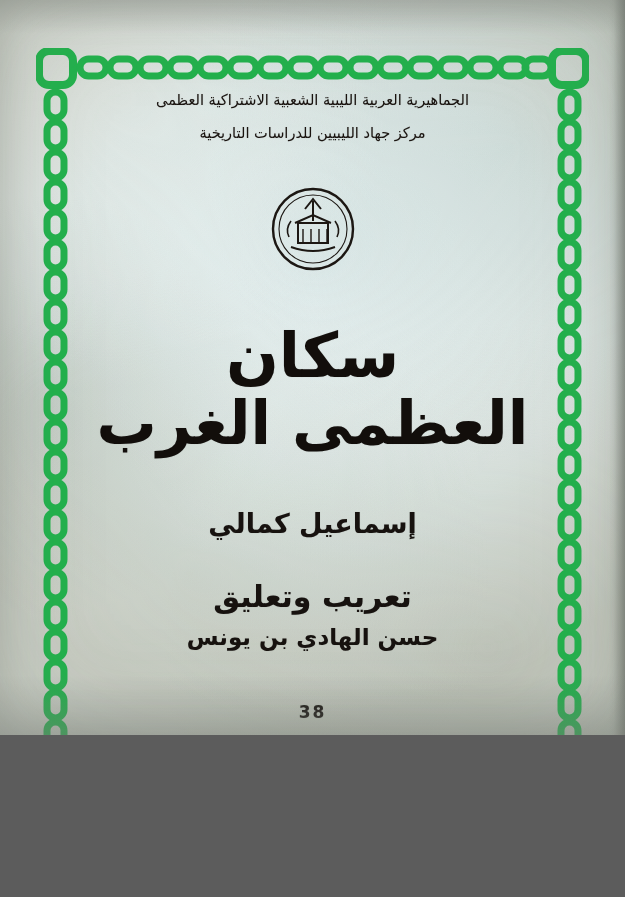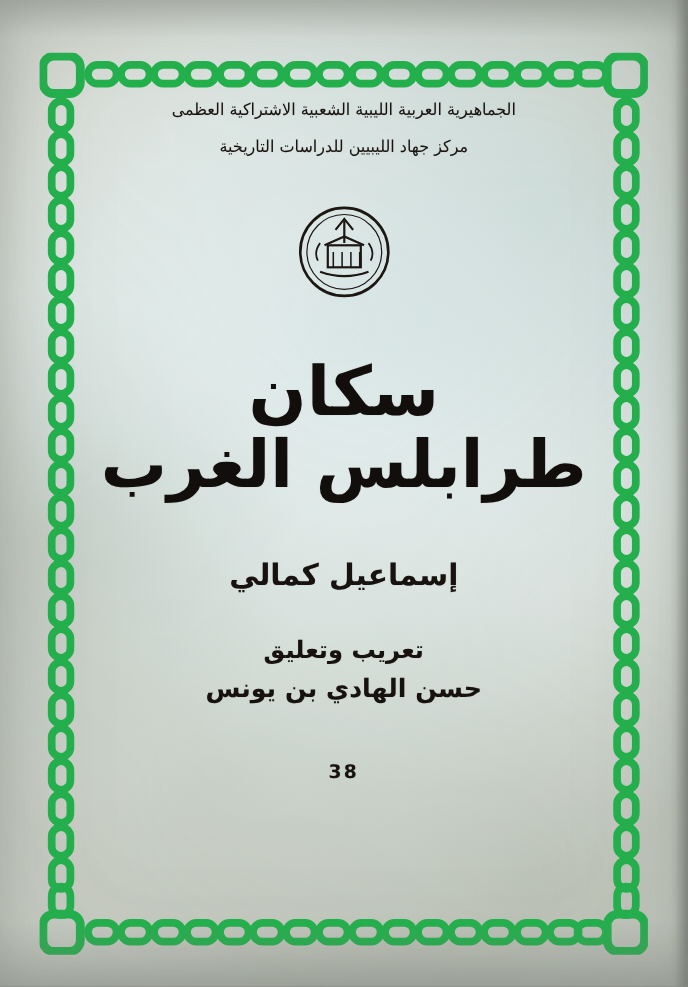--- a/index.html
+++ b/index.html
@@ -7,21 +7,21 @@
     padding: 0;
     background: #5c5c5c;
   }
   body {
     font-family: "DejaVu Sans", sans-serif;
   }
 
   #page {
     position: relative;
     width: 625px;
-    height: 897px;
+    height: 735px;
     overflow: hidden;
     background:
       radial-gradient(ellipse 70% 55% at 50% 42%, #eef3f2 0%, #e7eeec 35%, #dfe7e4 60%, #d8ddd7 80%, #cfd3cb 100%);
   }
 
   
   #page .texture {
     position: absolute;
     inset: 0;
     pointer-events: none;
@@ -141,21 +141,21 @@
     font-size: 27px;
     font-weight: bold;
     margin-top: 14px;
     letter-spacing: 1px;
   }
 
   .translation {
     margin-top: 40px;
   }
   .translation .label {
-    font-size: 22px;
+    font-size: 30px;
     font-weight: bold;
     letter-spacing: 0.5px;
   }
   .translation .translator {
     font-size: 23px;
     font-weight: bold;
     margin-top: 10px;
     letter-spacing: 0.5px;
   }
 
@@ -317,21 +317,21 @@
         <rect x="33" y="42" width="30" height="20" fill="none" stroke="#1c1713" stroke-width="2"></rect>
         <path d="M38 62 L38 48 M46 62 L46 48 M54 62 L54 48 M62 62 L62 48" stroke="#1c1713" stroke-width="1.4"></path>
         <path d="M26 66 Q48 74 70 66" fill="none" stroke="#1c1713" stroke-width="2"></path>
         <path d="M24 56 Q20 48 26 40" fill="none" stroke="#1c1713" stroke-width="1.6"></path>
         <path d="M72 56 Q76 48 70 40" fill="none" stroke="#1c1713" stroke-width="1.6"></path>
       </svg>
     </div>
 
     <div class="main-title">
       <div class="title-line-1">سكان</div>
-      <div class="title-line-2">طرابلس الغرب</div>
+      <div class="title-line-2">العظمى الغرب</div>
     </div>
 
     <div class="byline">
       <div class="author">إسماعيل كمالي</div>
     </div>
 
     <div class="translation">
       <div class="label">تعريب وتعليق</div>
       <div class="translator">حسن الهادي بن يونس</div>
     </div>

